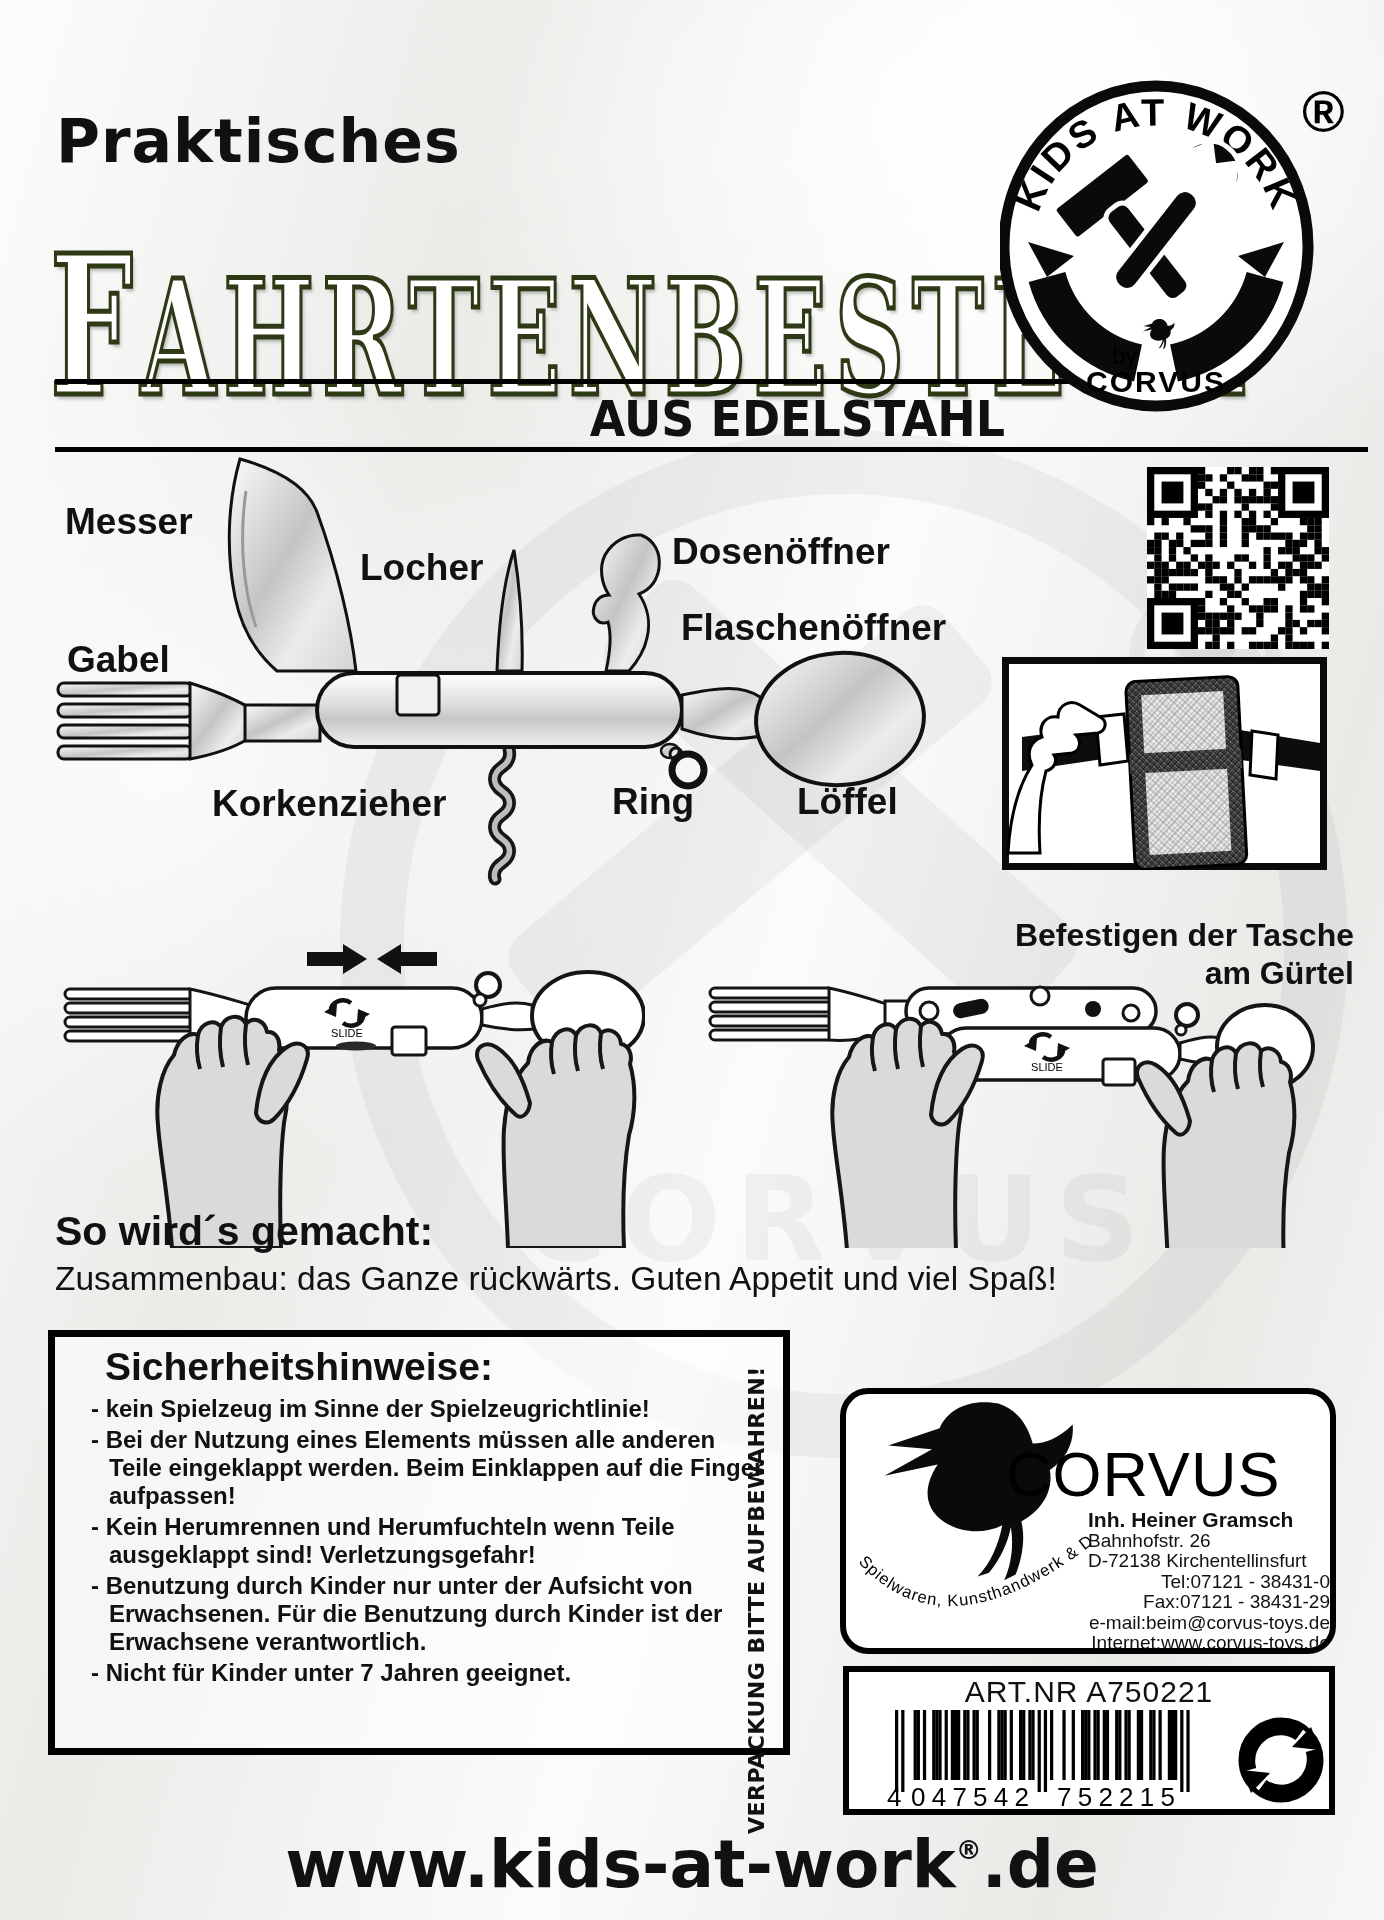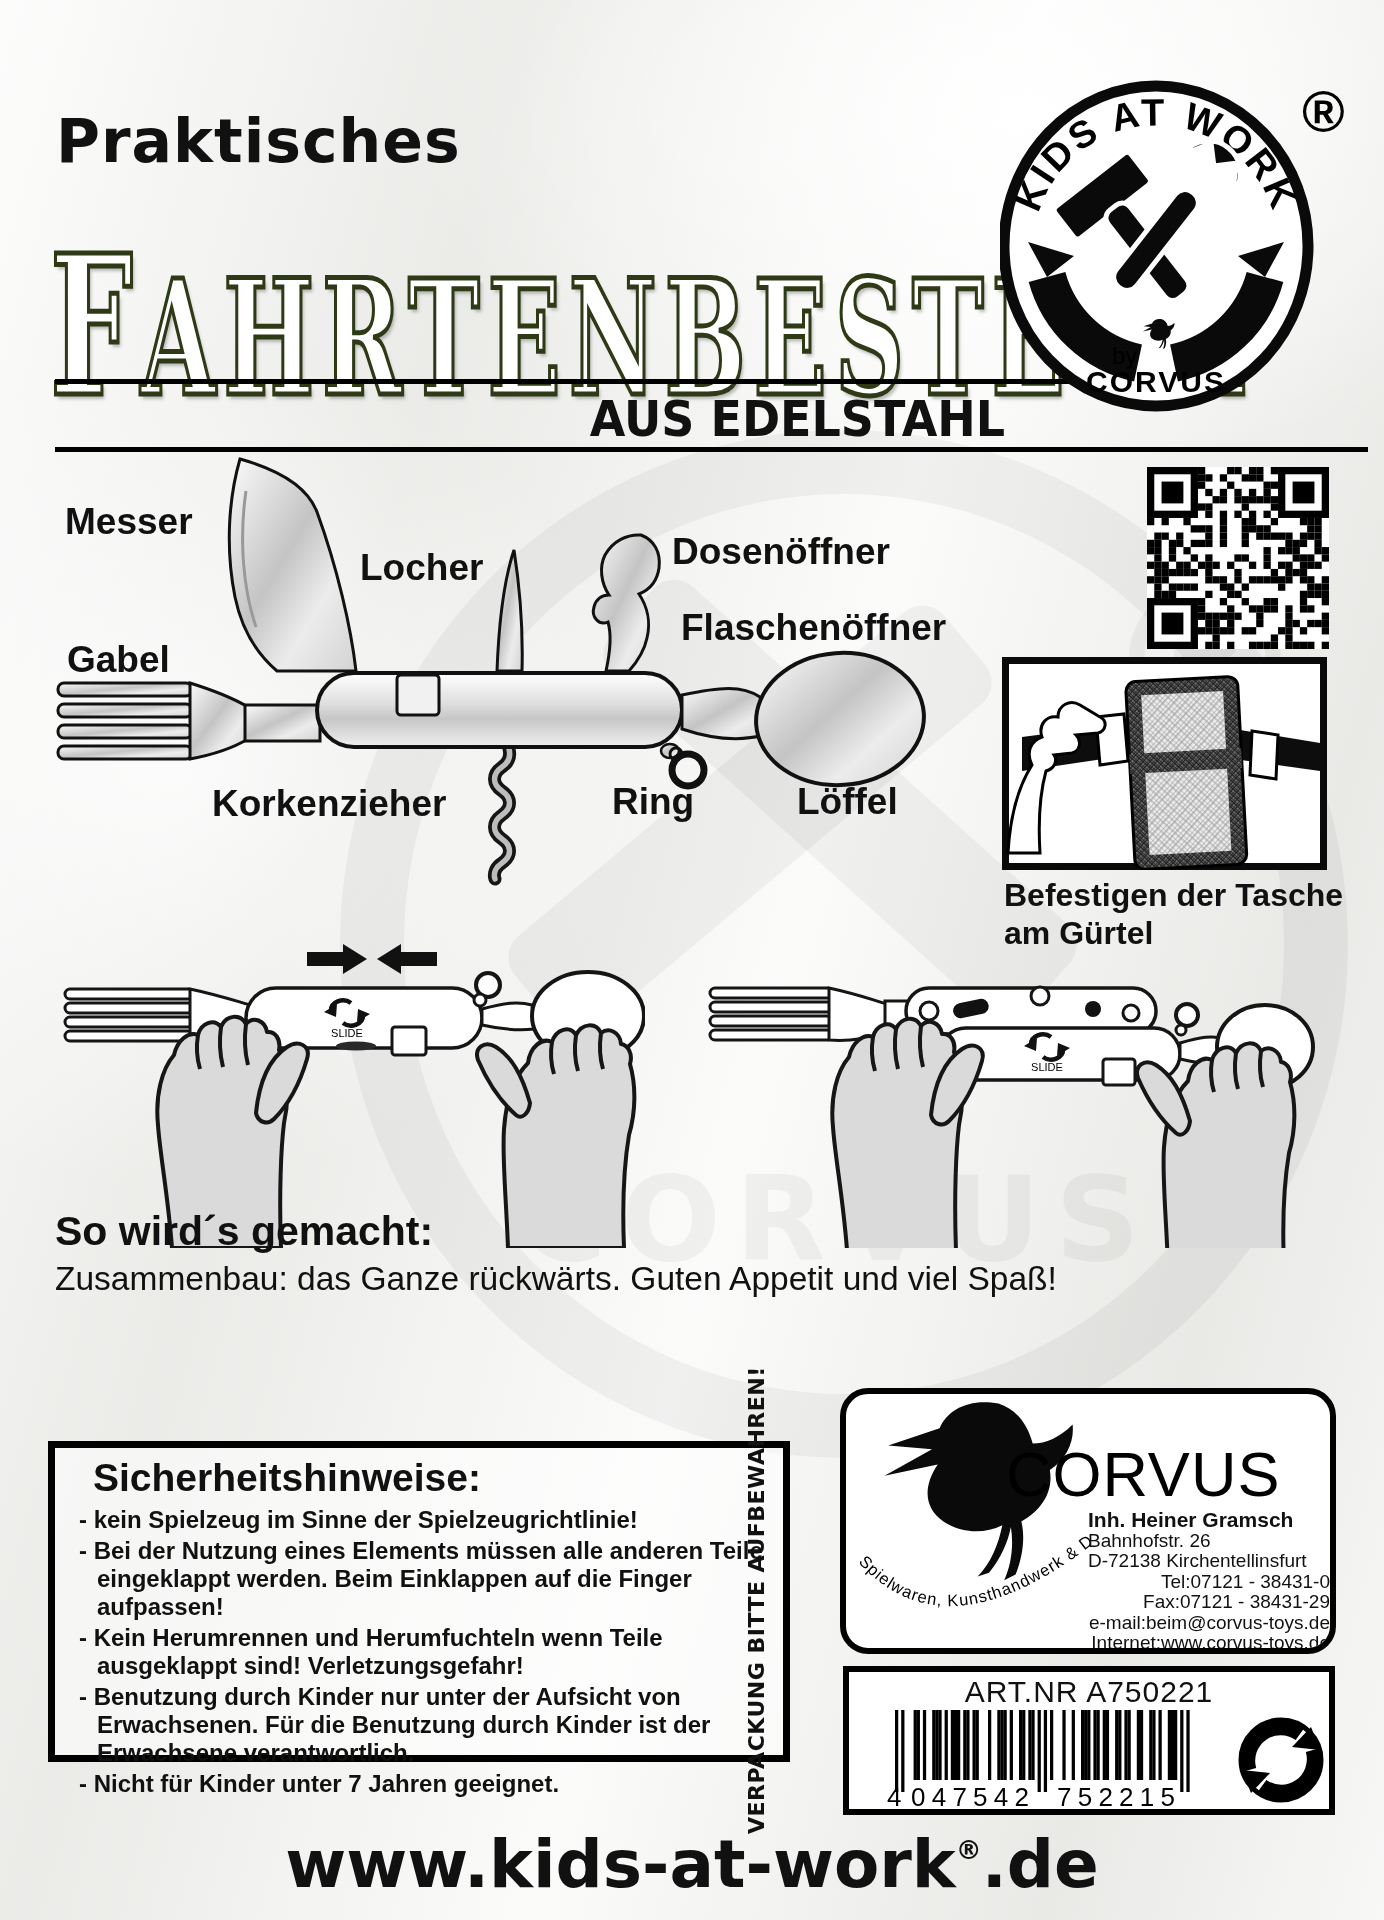--- a/index.html
+++ b/index.html
@@ -33,29 +33,29 @@
   
   .diagram{left:40px;top:455px;width:1040px;height:512px;}
   .dlabel{position:absolute;font-size:37px;font-weight:bold;white-space:nowrap;}
   .lb-messer{left:25px;top:46px;} .lb-locher{left:320px;top:92px;}
   .lb-dosen{left:632px;top:76px;} .lb-flaschen{left:641px;top:152px;}
   .lb-gabel{left:27px;top:184px;} .lb-korken{left:172px;top:328px;}
   .lb-ring{left:572px;top:326px;} .lb-loeffel{left:757px;top:326px;}
   
   .qr{left:1147px;top:467px;width:182px;height:182px;background:#fff;}
   .pouch{left:1002px;top:657px;width:325px;height:213px;}
-  .pouch-caption{left:1004px;top:876px;width:350px;font-size:32px;font-weight:bold;line-height:38px;}
+  .pouch-caption{left:1004px;top:916px;width:350px;font-size:32px;font-weight:bold;line-height:38px;text-align:right;}
   
   .handsL{left:60px;top:943px;width:585px;height:305px;}
   .handsR{left:695px;top:943px;width:640px;height:305px;}
   
   .howto-heading{left:55px;top:1208px;font-size:41px;font-weight:bold;}
   .howto-lines{left:55px;top:1256px;width:1300px;font-size:33.5px;line-height:46px;}
   
-  .safety{left:48px;top:1441px;width:742px;height:321px;border:7px solid #000;background:rgba(255,255,255,.55);box-sizing:border-box;padding:6px 18px 8px 24px;}
+  .safety{left:48px;top:1330px;width:742px;height:425px;border:7px solid #000;background:rgba(255,255,255,.55);box-sizing:border-box;padding:6px 18px 8px 36px;}
   .safety-heading{font-size:39px;font-weight:bold;margin:2px 0 6px 14px;}
   .safety-item{font-size:24px;font-weight:bold;line-height:28px;margin-top:3px;padding-left:18px;text-indent:-18px;}
   
   .vnote{left:744px;top:1388px;width:50px;height:446px;
     font-family:"DejaVu Sans",sans-serif;font-weight:bold;font-size:22px;
     writing-mode:vertical-rl;transform:rotate(180deg);text-align:center;white-space:nowrap;letter-spacing:.5px;}
   
   .corvus{left:840px;top:1388px;width:496px;height:266px;border:6px solid #000;border-radius:28px;background:#fff;box-sizing:border-box;overflow:hidden;}
   .cv-brand{position:absolute;left:160px;top:44px;font-size:63px;letter-spacing:1px;color:#000;}
   .cv-addr{position:absolute;left:242px;top:116px;width:242px;font-size:19px;line-height:20.5px;}

